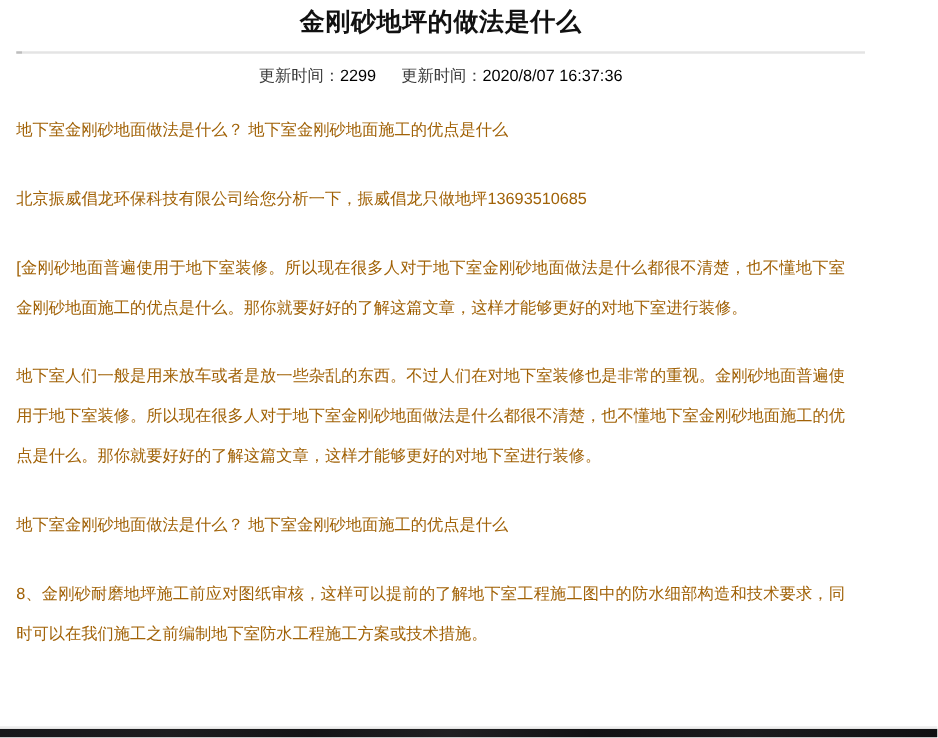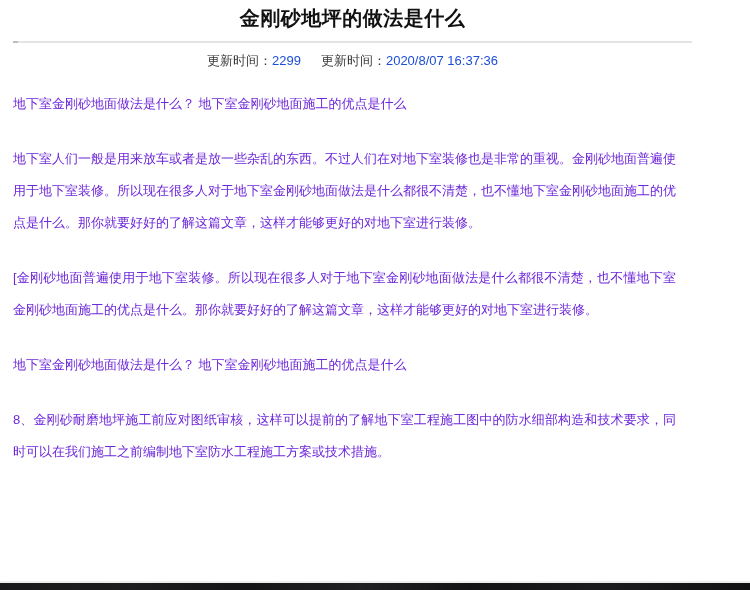--- a/index.html
+++ b/index.html
@@ -35,29 +35,29 @@
     background: linear-gradient(to right, #bdbdbd 0px, #bdbdbd 5px, #e4e4e4 5px, #e4e4e4 100%);
   }
   .meta-line {
     margin-top: 10px;
     font-size: 13px;
     line-height: 16px;
     text-align: center;
     color: #3a3a3a;
   }
   .meta-label { color: #3a3a3a; }
-  .meta-value { color: #1d4ed8; }
+  .meta-value { color: #000000; }
   .meta-gap { display: inline-block; width: 20px; }
   .body-text {
     margin-top: 19px;
   }
   .body-text p {
     font-size: 13px;
     line-height: 32px;
-    color: #6d28d9;
+    color: #a16207;
     margin: 0 16px 23px 0;
     text-align: justify;
     text-justify: inter-ideograph;
   }
   .bottom-strip {
     position: absolute;
     left: 0;
     bottom: 0;
     width: 750px;
     height: 9px;
@@ -76,22 +76,23 @@
     <h1 class="article-title">金刚砂地坪的做法是什么</h1>
 
     <div class="divider"></div>
 
     <div class="meta-line">
       <span class="meta-label">更新时间：</span><span class="meta-value">2299</span><span class="meta-gap"></span><span class="meta-label">更新时间：</span><span class="meta-value">2020/8/07 16:37:36</span>
     </div>
 
     <div class="body-text">
       <p>地下室金刚砂地面做法是什么？ 地下室金刚砂地面施工的优点是什么</p>
+      <p>北京振威倡龙环保科技有限公司给您分析一下，振威倡龙只做地坪13693510685</p>
+      <p>[金刚砂地面普遍使用于地下室装修。所以现在很多人对于地下室金刚砂地面做法是什么都很不清楚，也不懂地下室金刚砂地面施工的优点是什么。那你就要好好的了解这篇文章，这样才能够更好的对地下室进行装修。</p>
       <p>地下室人们一般是用来放车或者是放一些杂乱的东西。不过人们在对地下室装修也是非常的重视。金刚砂地面普遍使用于地下室装修。所以现在很多人对于地下室金刚砂地面做法是什么都很不清楚，也不懂地下室金刚砂地面施工的优点是什么。那你就要好好的了解这篇文章，这样才能够更好的对地下室进行装修。</p>
-      <p>[金刚砂地面普遍使用于地下室装修。所以现在很多人对于地下室金刚砂地面做法是什么都很不清楚，也不懂地下室金刚砂地面施工的优点是什么。那你就要好好的了解这篇文章，这样才能够更好的对地下室进行装修。</p>
       <p>地下室金刚砂地面做法是什么？ 地下室金刚砂地面施工的优点是什么</p>
       <p>8、金刚砂耐磨地坪施工前应对图纸审核，这样可以提前的了解地下室工程施工图中的防水细部构造和技术要求，同时可以在我们施工之前编制地下室防水工程施工方案或技术措施。</p>
     </div>
 
   </div>
 
   <div class="bottom-strip"></div>
 </div>
 
 </body></html>

